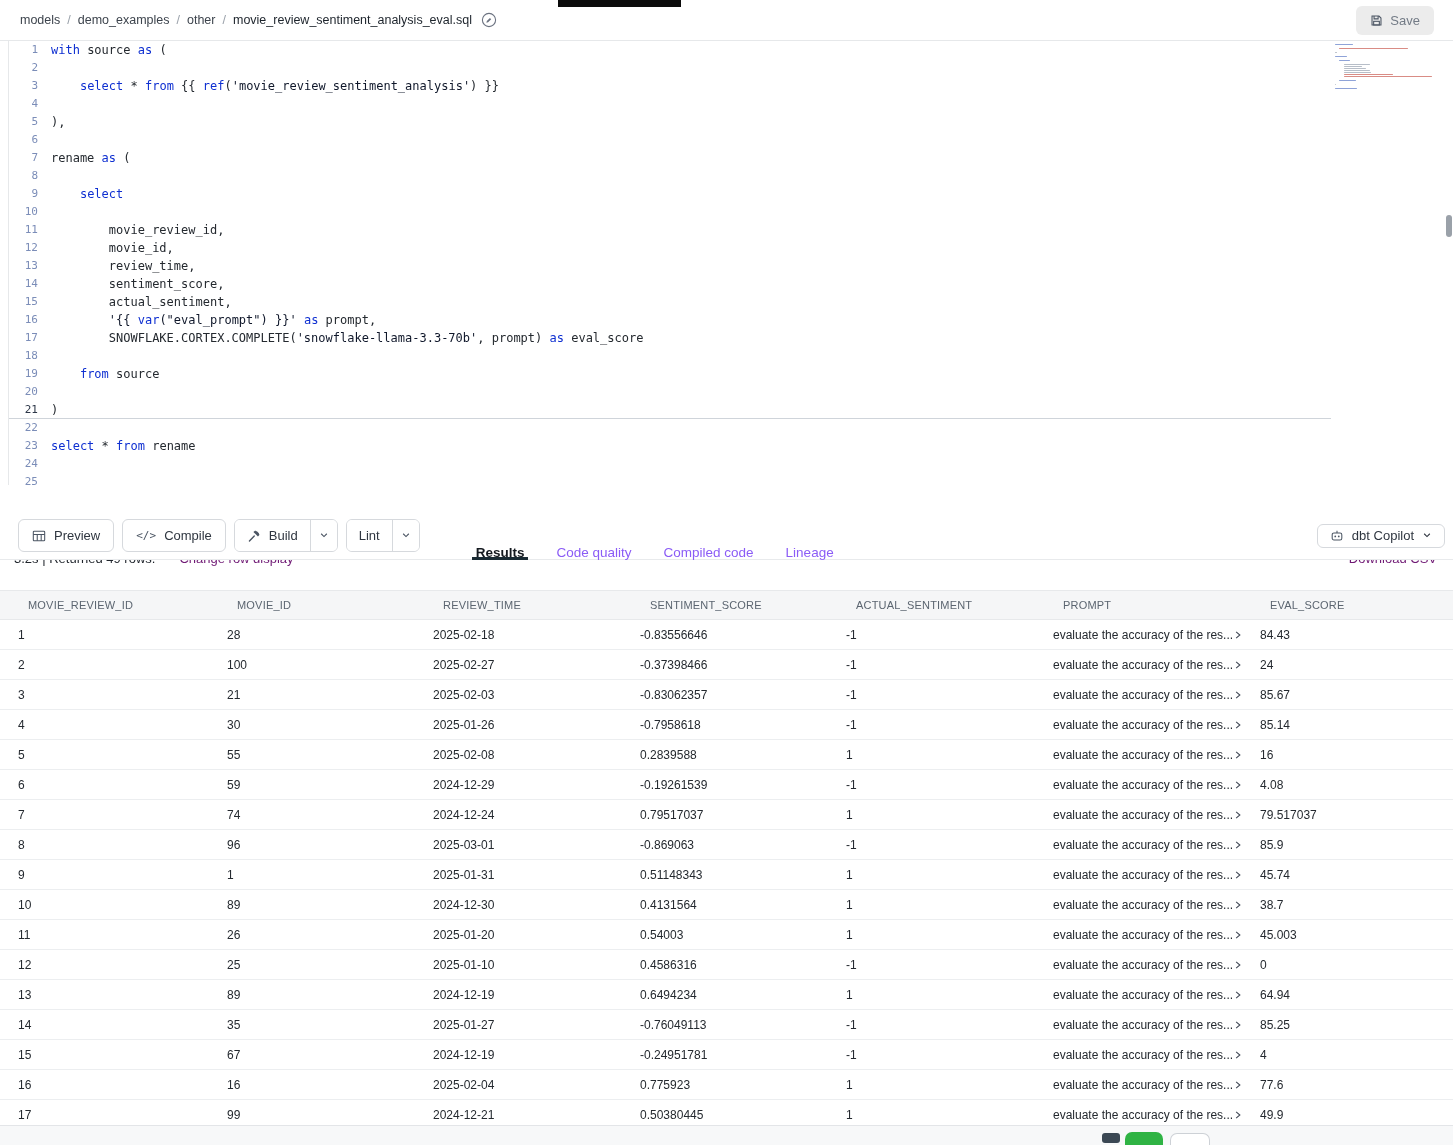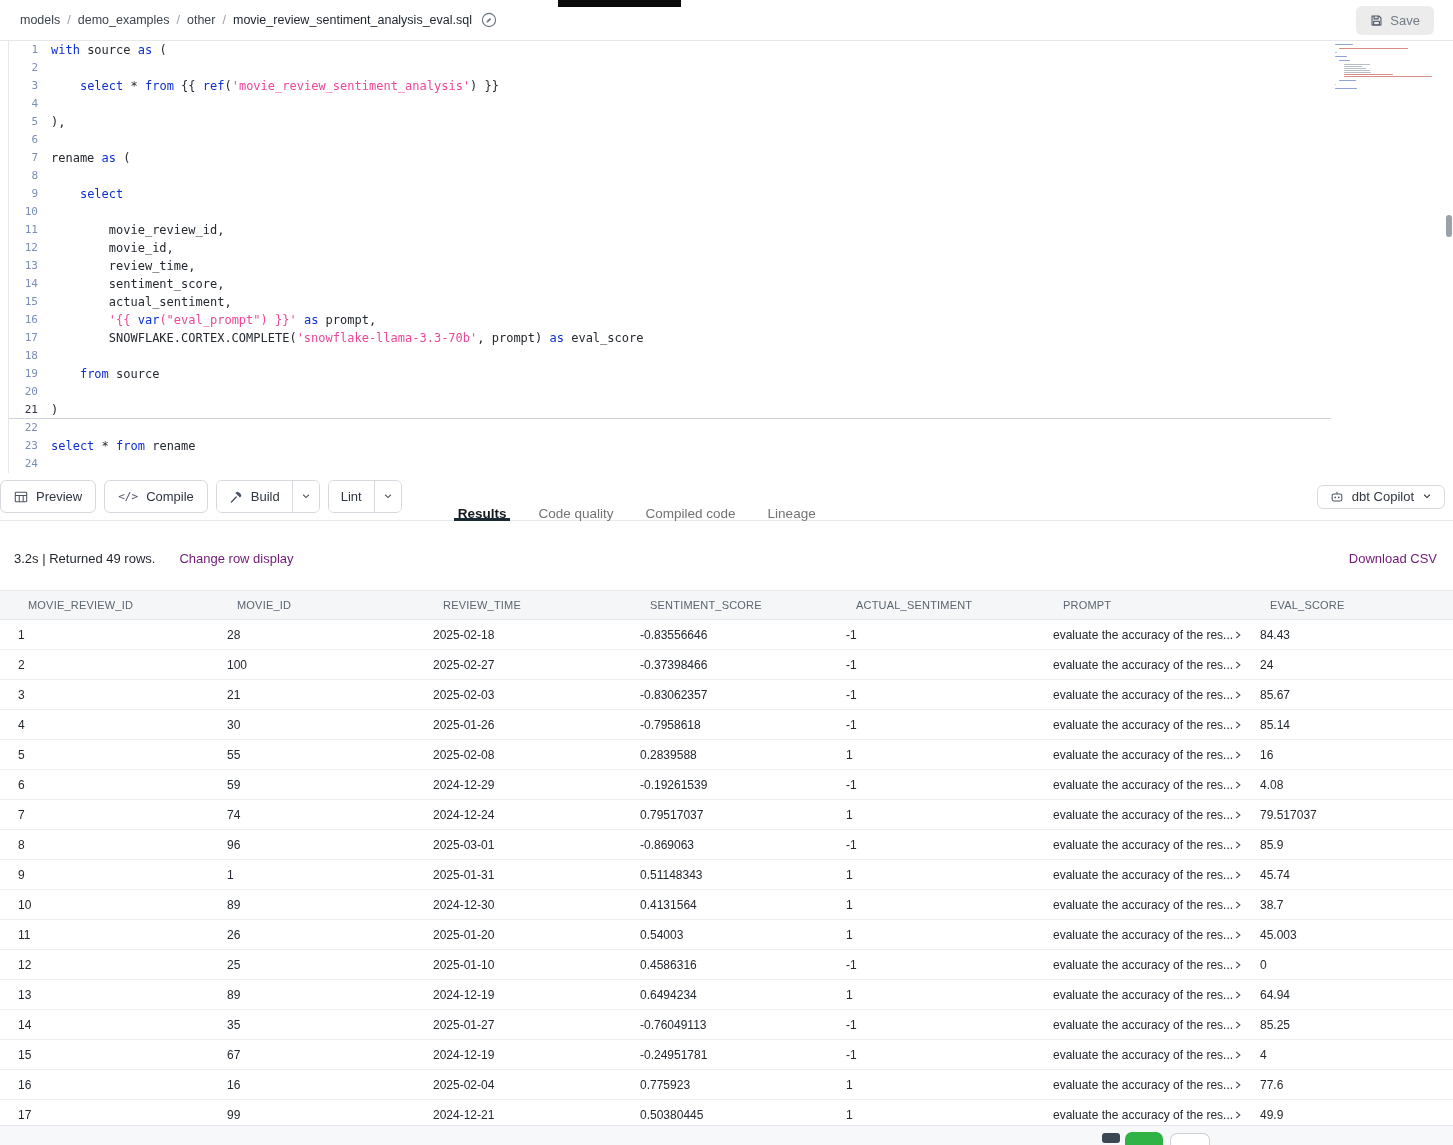--- a/index.html
+++ b/index.html
@@ -36,30 +36,30 @@
   .editor-inner { margin-left:8px; border-left:1px solid #e6e8ea; height:100%; position:relative; }
   .code-line {
     display:flex; height:18px; line-height:18px; white-space:pre; position:relative;
     font-family:"DejaVu Sans Mono", monospace; font-size:12px;
   }
   .ln { width:42px; flex:none; text-align:right; padding-right:13px; color:#7b8db8; font-size:11px; user-select:none; }
   .code-line.active .ln { color:#2d3748; }
   .code-line.active::after { content:''; position:absolute; left:0; bottom:0; width:1322px; height:1px; background:#cfd4da; }
   .lc { white-space:pre; }
   .tok-kw { color:#0e2fd1; }
-  .tok-str { color:#ec4899; }
+  .tok-str { color:#0f172a; }
   .tok-p { color:#24292f; }
 
   .minimap { position:absolute; right:22px; top:3px; width:96px; z-index:5; }
   .mm-line { height:1px; margin-bottom:1px; border-radius:1px; }
 
   
   .toolbar {
-    position:absolute; left:0; top:473px; width:100%; height:48px;
-    display:flex; align-items:center; 
+    position:absolute; left:0; top:512px; width:100%; height:48px;
+    display:flex; align-items:center; padding-left:18px;
     border-bottom:1px solid #e8eaec; background:#fff; z-index:10;
   }
   .btn {
     display:flex; align-items:center; gap:8px; height:33px; padding:0 13px;
     border:1px solid #d6d9dd; border-radius:6px; background:#fff;
     font-size:13px; color:#2f3640; font-family:inherit; cursor:pointer;
   }
   .btn + .btn, .btn + .split, .split + .split { margin-left:8px; }
   .split { display:flex; border:1px solid #d6d9dd; border-radius:6px; overflow:hidden; height:33px; }
   .split .main {
@@ -69,21 +69,21 @@
   .split .arrow {
     display:flex; align-items:center; justify-content:center; width:27px;
     border:none; border-left:1px solid #d6d9dd; background:#fff; cursor:pointer; color:#4b5563;
   }
   .code-glyph { font-family:"DejaVu Sans Mono",monospace; font-size:11px; color:#4b5563; }
   .ic { display:flex; align-items:center; color:#4b5563; }
 
   .tabs { display:flex; margin-left:40px; height:48px;align-items:flex-end; }
   .tab {
     display:flex; align-items:center; padding:0 2px; margin:0 14px;
-    font-size:13.5px; color:#737373; position:relative; cursor:pointer; white-space:nowrap;
+    font-size:13.5px; color:#8b5cf6; position:relative; cursor:pointer; white-space:nowrap;
   }
   .tab.active { color:#14191f; font-weight:bold; }
   .tab.active::after { content:''; position:absolute; left:-2px; right:-2px; bottom:0; height:3px; background:#192a33; }
 
   .copilot {
     margin-left:auto; margin-right:8px; display:flex; align-items:center; gap:8px;
     height:24px; padding:0 12px; border:1px solid #d6d9dd; border-radius:6px;
     background:#fff; font-size:13px; color:#2f3640; font-family:inherit; cursor:pointer;
   }
 

